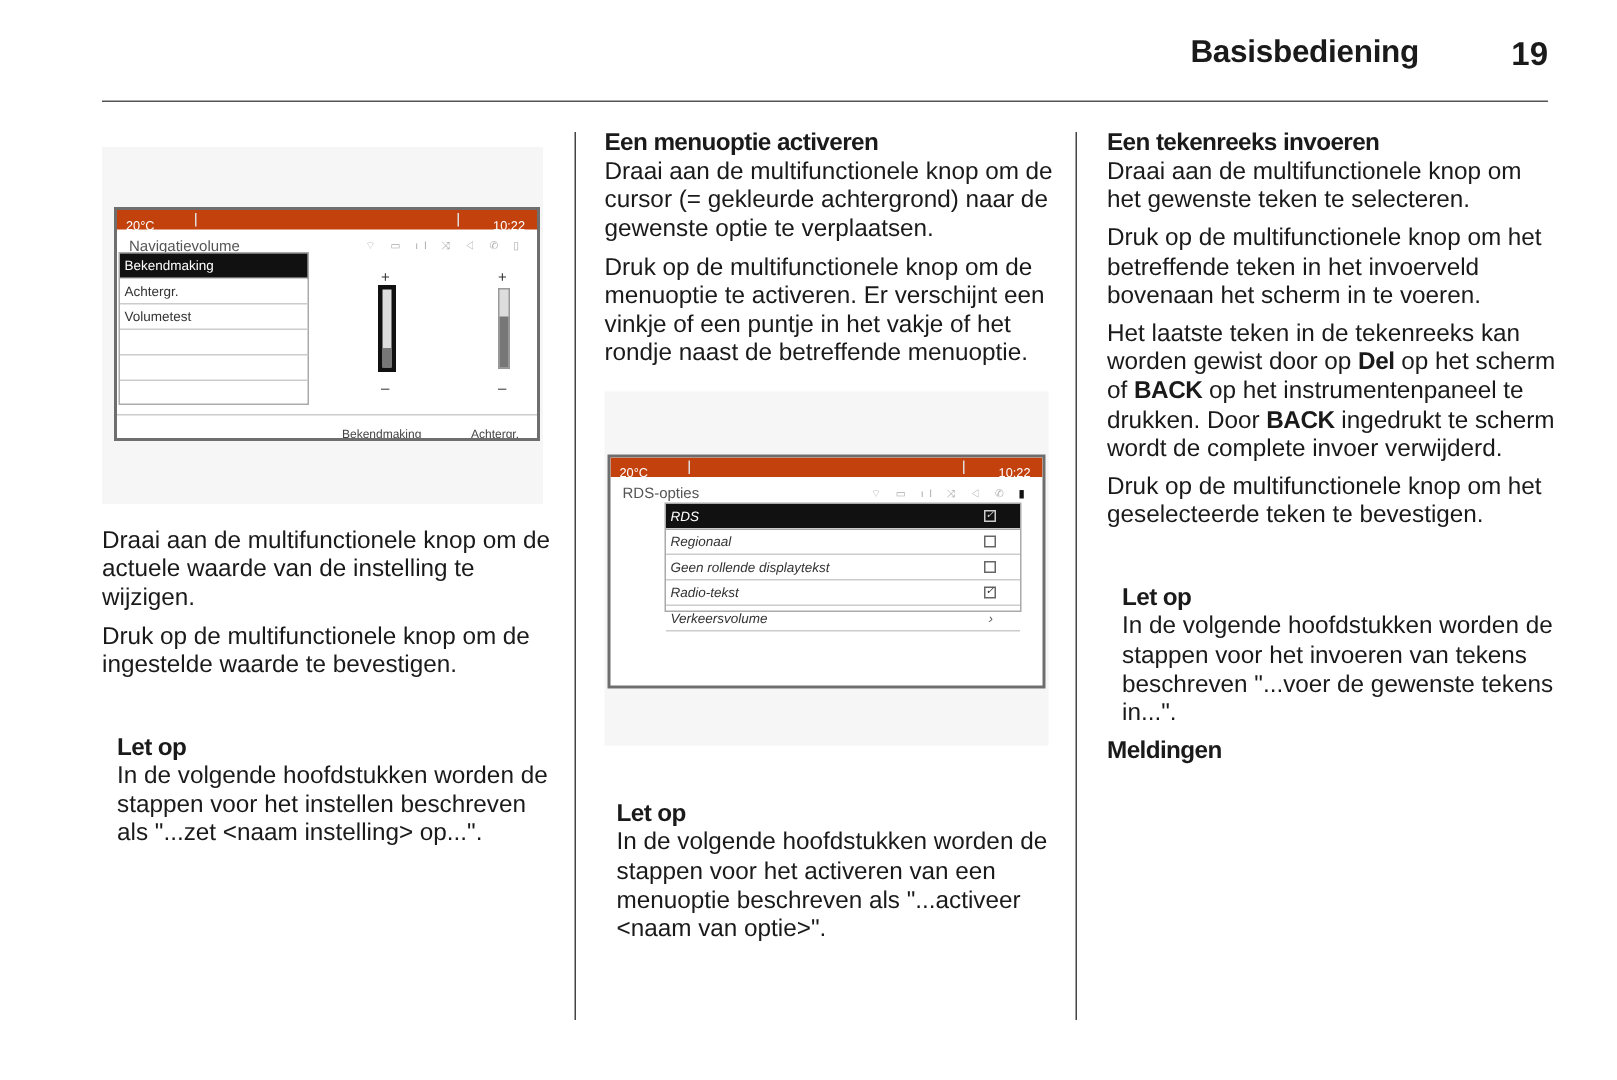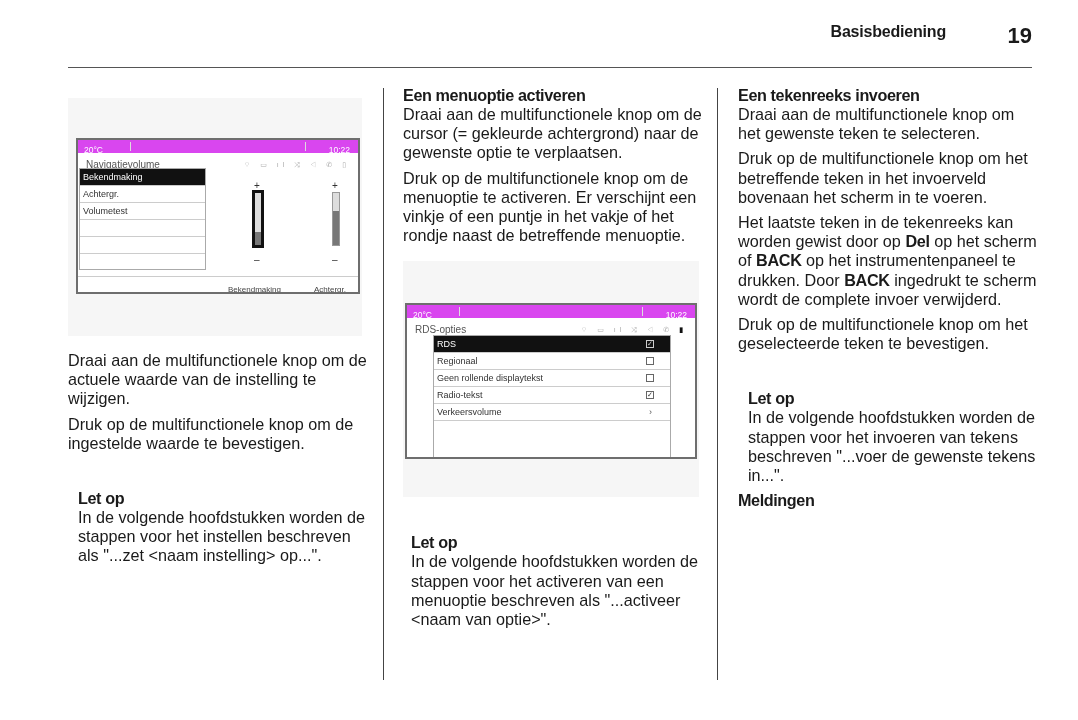--- a/index.html
+++ b/index.html
@@ -1,39 +1,39 @@
 <!DOCTYPE html>
 <html><head>
 <meta charset="utf-8">
 <style>
   * { box-sizing: border-box; margin: 0; padding: 0; }
   html, body { width: 1078px; height: 720px; background: #ffffff; overflow: hidden; }
   body { position: relative; font-family: "Liberation Sans", sans-serif; color: #1a1a1a; }
 
   .page-header { position: absolute; left: 68px; top: 22px; width: 964px; height: 46px; border-bottom: 1.5px solid #555; }
-  .page-title { position: absolute; right: 86px; top: 1px; font-size: 16px; font-weight: bold; letter-spacing: -0.2px; }
+  .page-title { position: absolute; right: 86px; top: 1px; font-size: 21px; font-weight: bold; letter-spacing: -0.2px; }
   .page-number { position: absolute; right: 0; top: 1px; font-size: 22px; font-weight: bold; }
 
   .col-rule { position: absolute; top: 88px; width: 1px; height: 592px; background: #444; }
 
   .column { position: absolute; top: 86px; font-size: 16.2px; line-height: 19.2px; }
   .col1 { left: 68px; width: 300px; }
   .col2 { left: 403px; width: 300px; }
   .col3 { left: 738px; width: 300px; }
 
   h2.sec { font-size: 16.2px; font-weight: bold; letter-spacing: -0.4px; line-height: 19px; margin-bottom: 0; }
   p.para { margin-bottom: 6px; }
   .note { margin-left: 10px; margin-bottom: 6px; }
   .note h3 { font-size: 16.2px; font-weight: bold; letter-spacing: -0.4px; line-height: 19px; margin-top: 36px; }
   b.kw { font-weight: bold; letter-spacing: -0.3px; }
 
   
   .figure { background: #f6f6f6; position: relative; }
   .screen { position: absolute; background: #fff; border: 2px solid #6e6e6e; font-size: 8px; color: #444; overflow: hidden; }
-  .screen .topbar { height: 13px; background: #d946ef; color: #fff; font-size: 8.5px; position: relative; }
+  .screen .topbar { height: 13px; background: #c2410c; color: #fff; font-size: 8.5px; position: relative; }
   .screen .topbar .temp { position: absolute; left: 6px; top: 1px; }
   .screen .topbar .sep1 { position: absolute; left: 52px; top: 2px; width: 1px; height: 9px; background: #ddd; }
   .screen .topbar .sep2 { position: absolute; right: 52px; top: 2px; width: 1px; height: 9px; background: #ddd; }
   .screen .topbar .time { position: absolute; right: 8px; top: 1px; }
   .screen .subtitle { position: absolute; left: 8px; top: 15px; font-size: 10px; color: #555; }
   .screen .icons { position: absolute; right: 8px; top: 15px; font-size: 7px; color: #aaa; letter-spacing: 4px; }
   .screen .icons .bt { color: #111; font-weight: bold; }
 
   .menu { position: absolute; border: 1px solid #aaa; background: #fff; }
   .menu .row { height: 17px; border-bottom: 1px solid #ccc; font-size: 9px; padding-left: 3px; line-height: 16px; color: #333; position: relative; }
@@ -122,21 +122,21 @@
     <div class="screen" style="left:2px;top:42px;width:292px;height:156px;">
       <div class="topbar">
         <span class="temp">20°C</span>
         <span class="sep1"></span>
         <span class="sep2"></span>
         <span class="time">10:22</span>
       </div>
       <span class="subtitle">RDS-opties</span>
       <span class="icons"><span>⌔ ▭ ıl ⤨ ◁ ✆</span> <span class="bt">▮</span></span>
 
-      <div class="menu" style="left:26px;top:30px;width:238px;height:124px;">
+      <div class="menu" style="left:36px;top:30px;width:238px;height:73px;font-style:italic;">
         <div class="row sel"><span>RDS</span><span class="chk">✓</span></div>
         <div class="row"><span>Regionaal</span><span class="chk"></span></div>
         <div class="row"><span>Geen rollende displaytekst</span><span class="chk"></span></div>
         <div class="row"><span>Radio-tekst</span><span class="chk">✓</span></div>
         <div class="row"><span>Verkeersvolume</span><span class="arrow">›</span></div>
         <div class="row" style="border-bottom:none"></div>
       </div>
     </div>
   </div>
 

